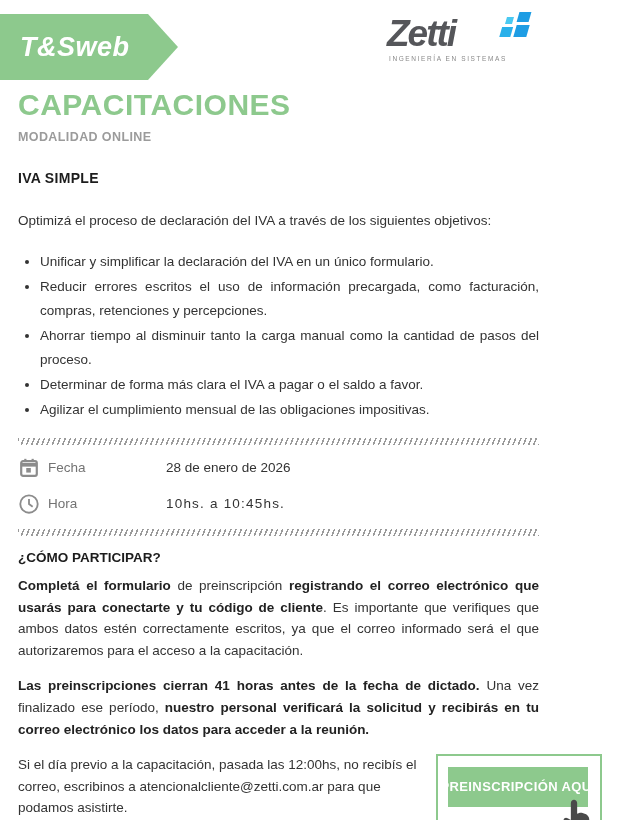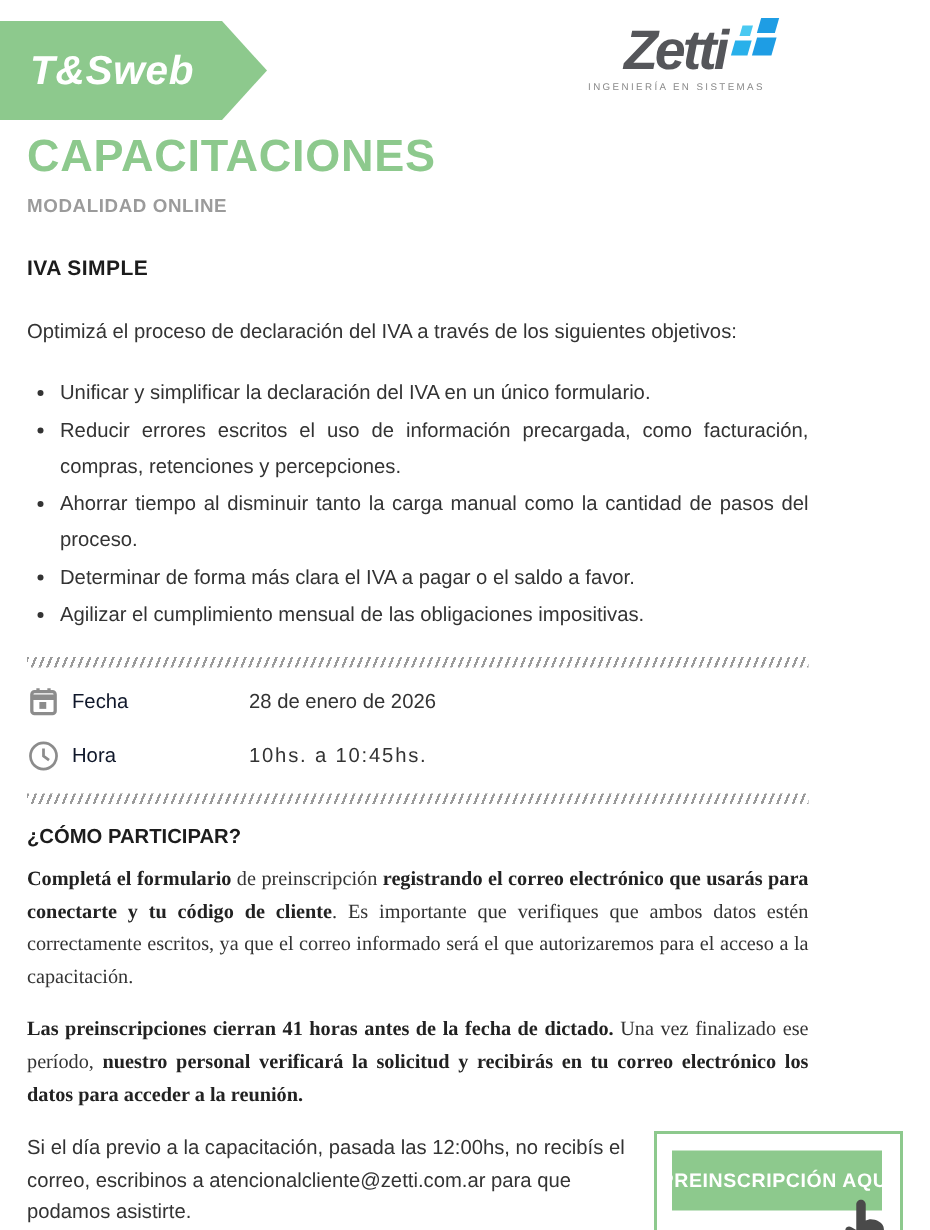--- a/index.html
+++ b/index.html
@@ -5,21 +5,21 @@
   html,body{margin:0;padding:0;background:#ffffff;}
   body{width:620px;height:820px;font-family:"Liberation Sans",sans-serif;color:#3d3d3d;position:relative;overflow:hidden;}
   .page{position:relative;width:557px;height:820px;background:#fff;}
 
   
   .banner{position:absolute;left:0;top:14px;width:178px;height:66px;background:#8dc98d;
     clip-path:polygon(0 0,calc(100% - 30px) 0,100% 50%,calc(100% - 30px) 100%,0 100%);
     display:flex;align-items:center;}
   .banner-text{color:#ffffff;font-weight:bold;font-style:italic;font-size:27px;letter-spacing:.5px;padding-left:20px;padding-right:34px;}
 
-  .zetti{position:absolute;right:32px;top:16px;width:150px;text-align:center;}
+  .zetti{position:absolute;right:20px;top:16px;width:150px;text-align:left;}
   .zetti-word{font-weight:bold;font-style:italic;font-size:37px;line-height:36px;color:#55565a;letter-spacing:-2px;}
   .zetti-squares{position:absolute;right:-6px;top:-8px;width:40px;height:32px;transform:skewX(-16deg);}
   .zetti-squares i{position:absolute;display:block;}
   .sq-a{left:2px;top:9px;width:7px;height:7px;background:#4ac9f1;}
   .sq-b{left:13px;top:4px;width:12px;height:10px;background:#1e9de4;}
   .sq-c{left:0px;top:19px;width:11px;height:10px;background:#29b0ea;}
   .sq-d{left:14px;top:17px;width:13px;height:12px;background:#1e9de4;}
   .zetti-tagline{font-size:6.5px;letter-spacing:1.6px;color:#8a8a8a;margin-top:3px;margin-left:2px;white-space:nowrap;}
 
   
@@ -31,27 +31,27 @@
 
   ul.objectives{margin:0 0 16px 0;padding:0 0 0 22px;}
   ul.objectives li{font-size:13.5px;line-height:1.78;color:#333;text-align:justify;margin-bottom:1px;}
 
   .divider{height:7px;background:repeating-linear-gradient(112deg,#9a9a9a 0 1.5px,transparent 1.5px 4.8px);margin:12px 0;}
 
   
   .details{margin:10px 0 6px 0;}
   .detail-row{display:flex;align-items:center;margin-bottom:14px;}
   .detail-icon{width:30px;flex:0 0 30px;display:flex;align-items:center;}
-  .detail-label{width:118px;flex:0 0 118px;font-size:13.5px;color:#0f172a;}
+  .detail-label{width:118px;flex:0 0 118px;font-size:13.5px;color:#737373;}
   .detail-value{font-size:13.5px;color:#333;}
   .value-spaced{letter-spacing:1.2px;}
 
   
   .participar-heading{font-size:13.5px;font-weight:bold;color:#1c1c1c;margin:14px 0 10px 0;}
-  .rich{font-size:13.5px;line-height:1.62;text-align:justify;color:#333;margin:0 0 13px 0;font-family:Liberation Serif, serif;}
+  .rich{font-size:13.5px;line-height:1.62;text-align:justify;color:#333;margin:0 0 13px 0;}
   .rich b{color:#222;}
   .bottom-flex{display:flex;align-items:flex-start;}
   .bottom-left{width:418px;flex:0 0 418px;}
   .p-narrow{font-size:13.5px;line-height:1.62;color:#333;margin:0 0 13px 0;}
   .bottom-right{flex:1;display:flex;justify-content:flex-end;}
 
   .cta-outer{position:relative;width:162px;height:64px;border:2px solid #8dc98d;background:#fff;}
   .cta-button{position:absolute;left:10px;top:11px;width:140px;height:40px;background:#8dc98d;
     display:flex;align-items:center;justify-content:center;cursor:pointer;}
   .cta-label{color:#ffffff;font-weight:bold;font-size:13px;letter-spacing:.4px;white-space:nowrap;}

